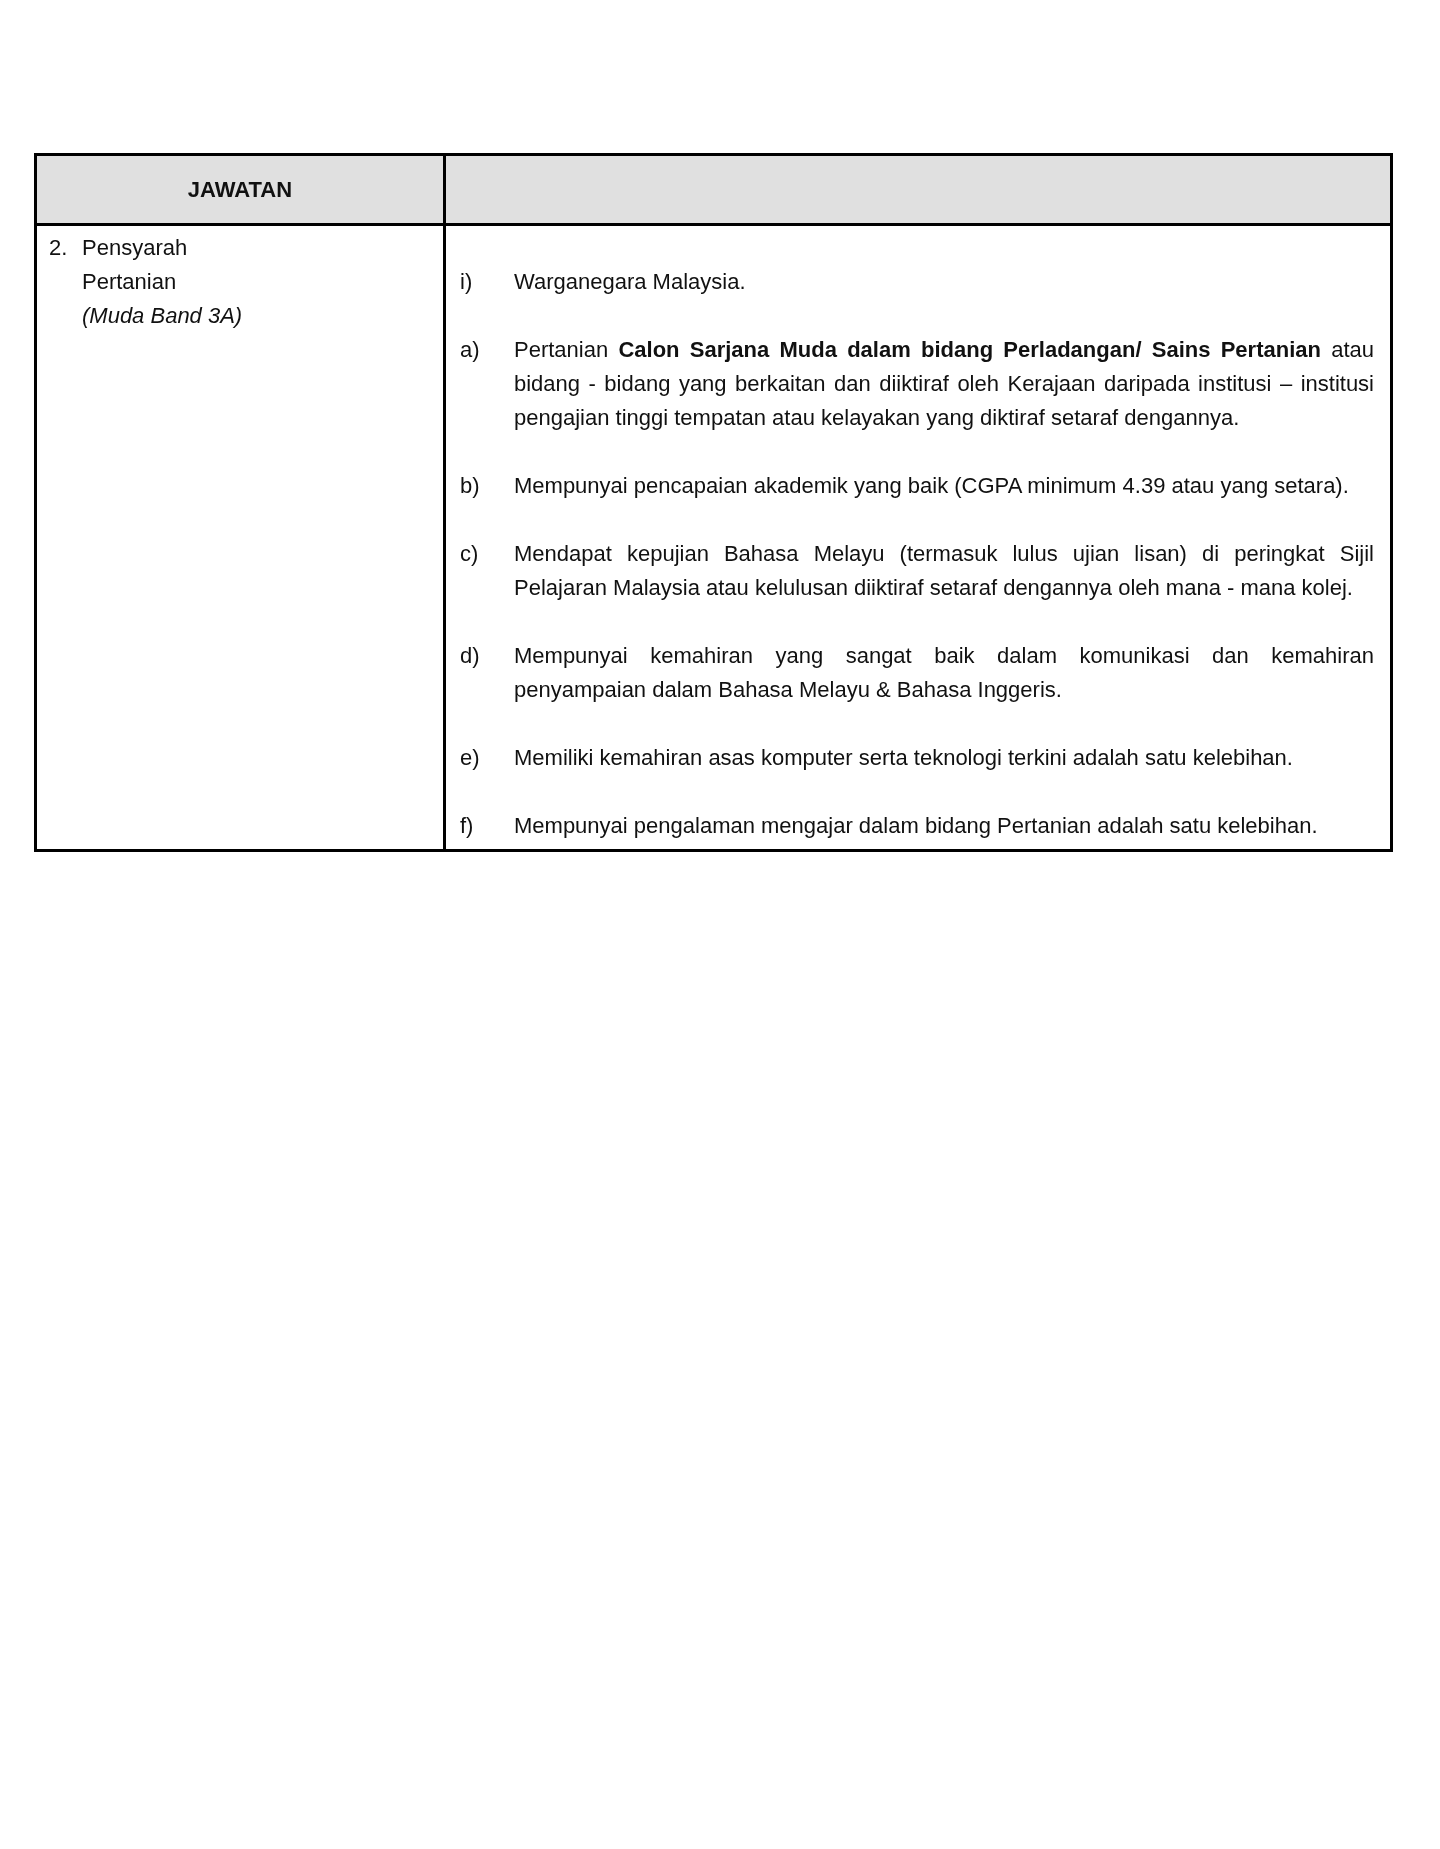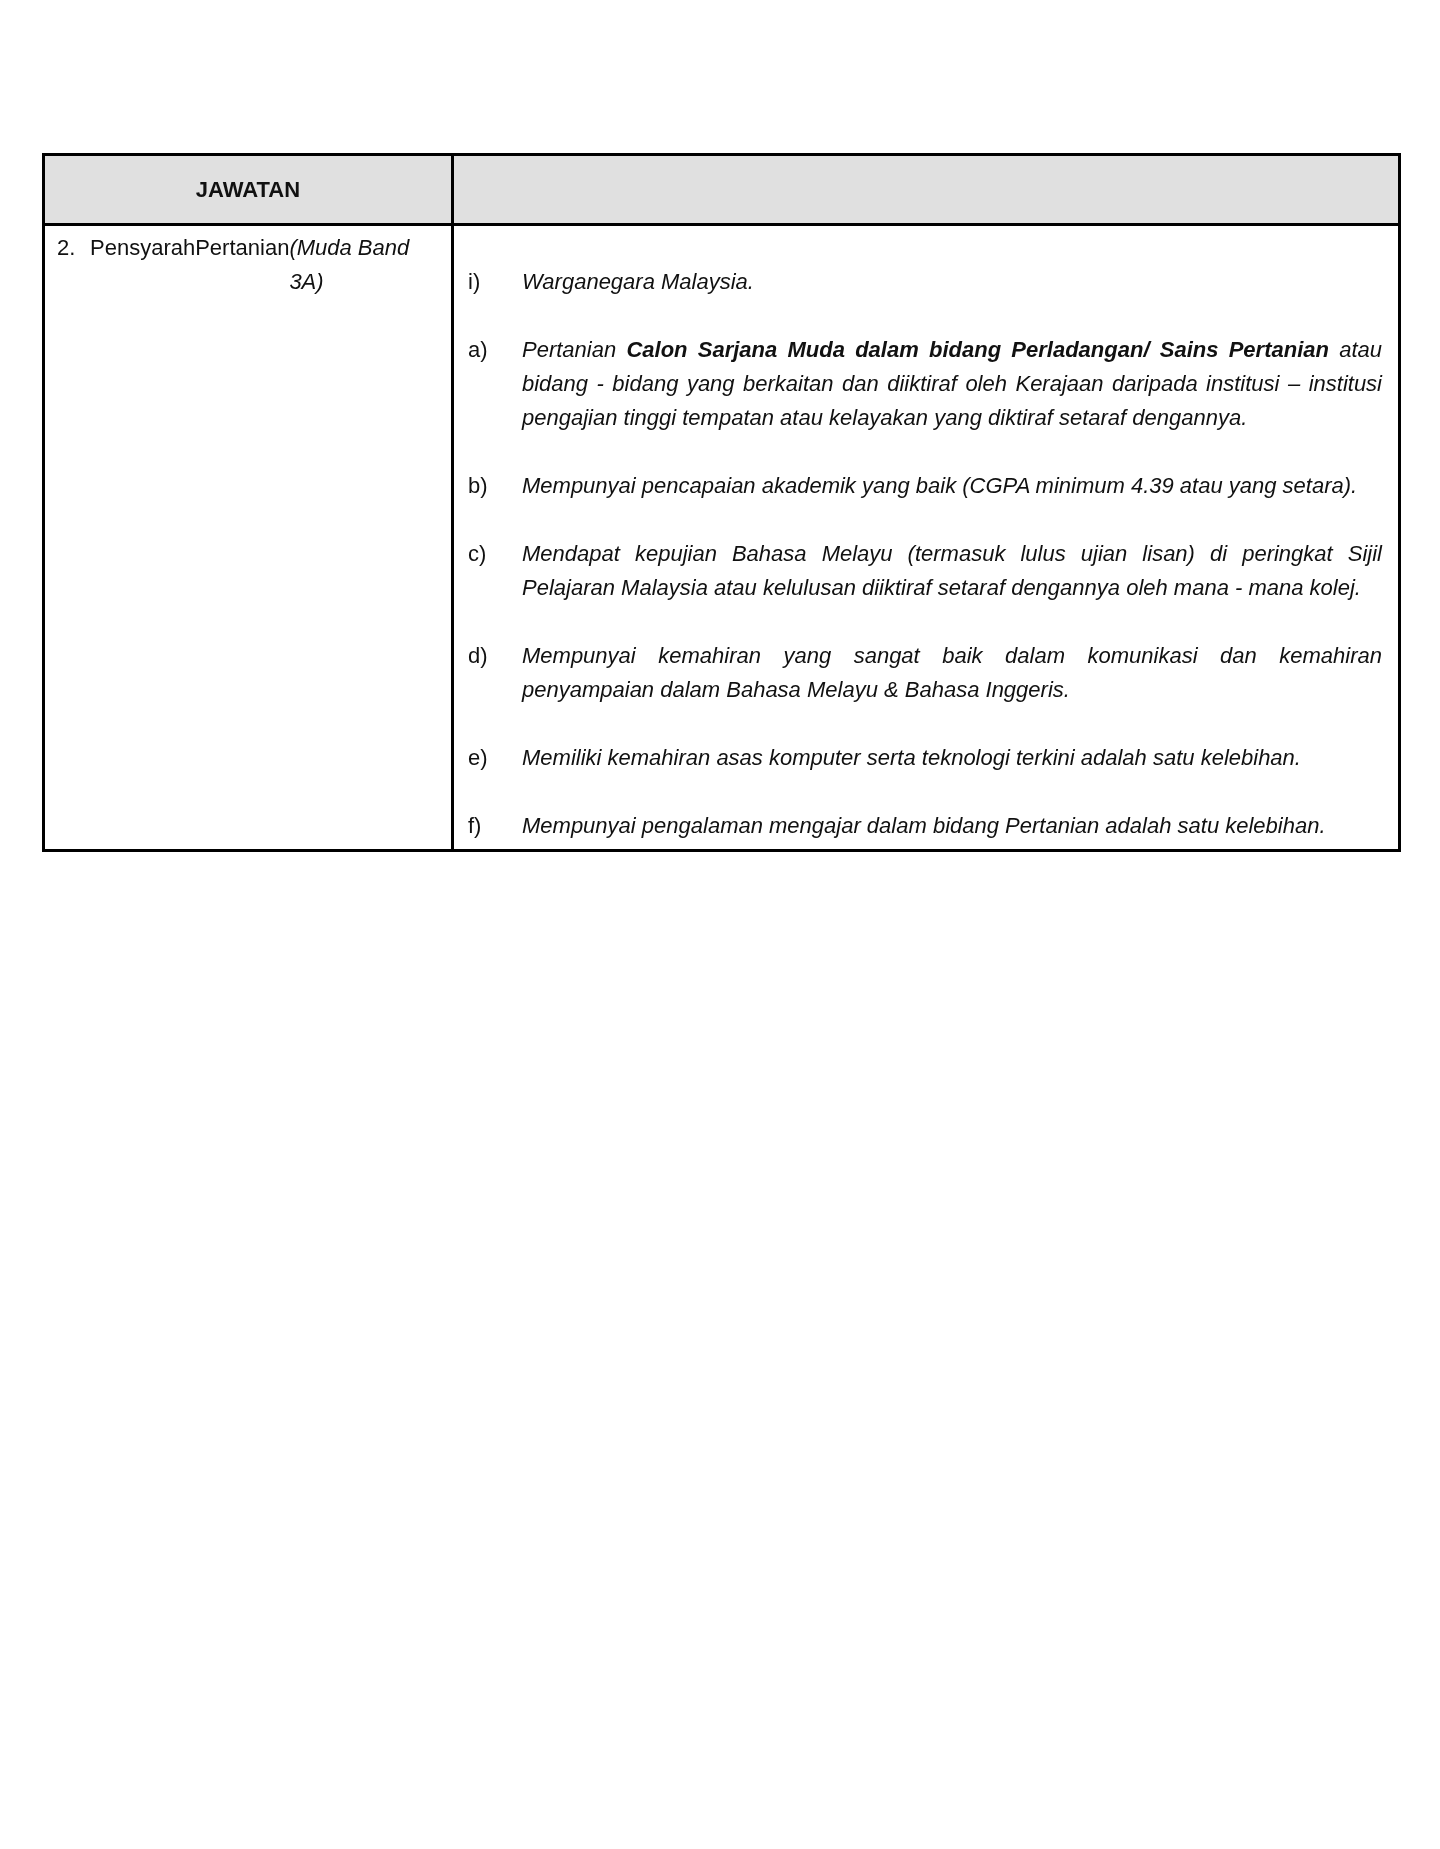--- a/index.html
+++ b/index.html
@@ -16,21 +16,21 @@
   }
   .page {
     position: relative;
     width: 1440px;
     height: 1849px;
     background: var(--page-bg);
     overflow: hidden;
   }
   .doc-table {
     position: absolute;
-    left: 42px;
+    left: 34px;
     top: 153px;
     width: 1359px;
     border: 3px solid var(--border-color);
     background: var(--page-bg);
   }
   .row {
     display: grid;
     grid-template-columns: 409px 1fr;
   }
   .header-row {
@@ -56,38 +56,37 @@
   }
   .pos {
     display: flex;
   }
   .pos-number {
     width: 33px;
     flex-shrink: 0;
   }
   .pos-lines {
     display: flex;
-    flex-direction: row;
+    flex-direction: column;
   }
   .syarat-cell {
     padding: 5px 16px 6px 14px;
   }
   .req-item {
     display: flex;
     margin-top: 34px;
   }
   .req-marker {
     width: 54px;
     flex-shrink: 0;
   }
   .req-text {
     flex: 1;
     text-align: justify;
     text-align-last: left;
-    font-style: italic;
   }
   .bold { font-weight: 700; }
   .italic { font-style: italic; }
 </style>
 </head>
 <body>
 
 <div class="page">
   <div class="doc-table">
 

